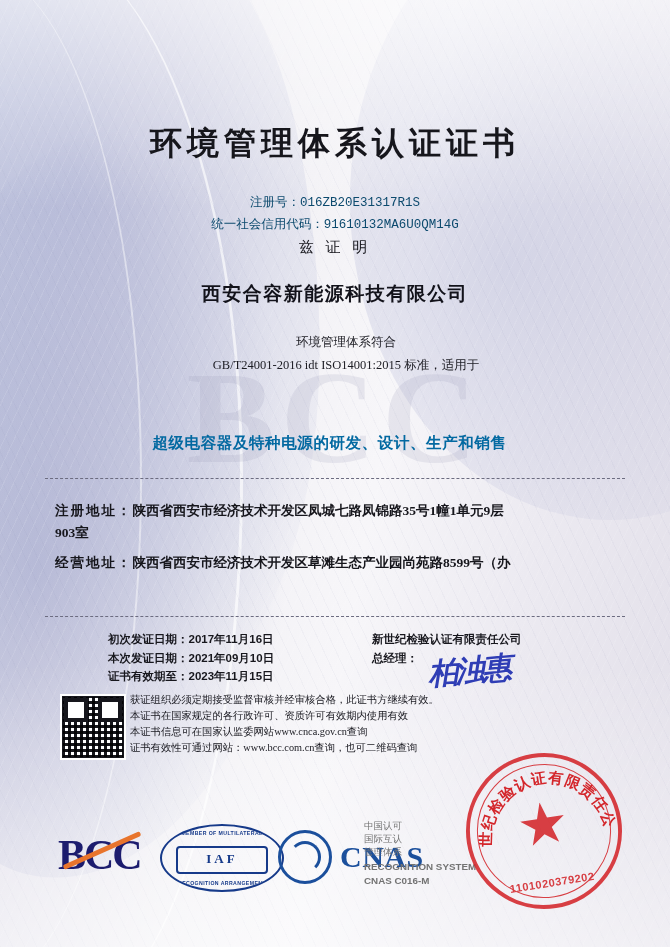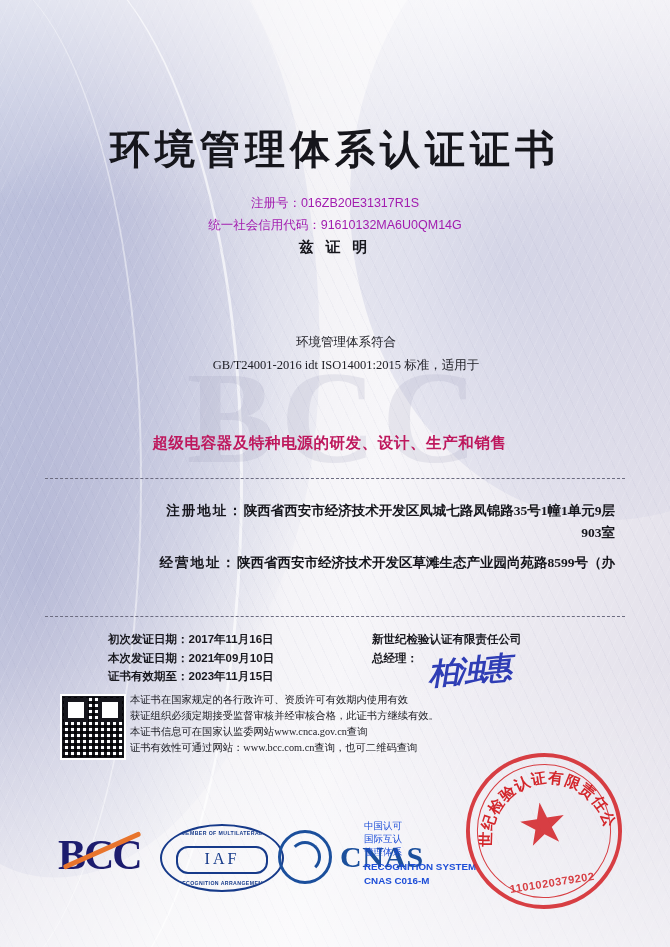--- a/index.html
+++ b/index.html
@@ -106,46 +106,46 @@
     color: #1d1d24;
   }
   .title {
     position: absolute;
     top: 122px;
     left: 0;
     right: 0;
     text-align: center;
     font-family: "Liberation Serif", serif;
     font-weight: bold;
-    font-size: 40px;
+    font-size: 32px;
     letter-spacing: 5px;
     color: #16161c;
   }
   .reg-block {
     position: absolute;
     top: 193px;
     left: 0;
     right: 0;
     text-align: center;
-    font-family: Liberation Sans, sans-serif;
+    font-family: Liberation Mono, monospace;
     font-size: 12.5px;
     line-height: 1.75;
-    color: #a21caf;
+    color: #0c4a6e;
   }
   .reg-block .ln { white-space: nowrap; }
   .hereby {
     position: absolute;
     top: 238px;
     left: 0;
     right: 0;
     text-align: center;
     font-family: "Liberation Serif", serif;
     font-size: 15px;
     letter-spacing: 4px;
-    font-weight: bold;
+    font-weight: normal;
     color: #16161c;
   }
   .company {
     position: absolute;
     top: 281px;
     left: 0;
     right: 0;
     text-align: center;
     font-family: "Liberation Serif", serif;
     font-size: 19px;
@@ -168,41 +168,41 @@
   .scope {
     position: absolute;
     top: 433px;
     left: 0;
     right: 11px;
     text-align: center;
     font-family: "Liberation Serif", serif;
     font-size: 15.5px;
     font-weight: bold;
     letter-spacing: 0.6px;
-    color: #be185d;
+    color: #0369a1;
   }
   .divider {
     position: absolute;
     left: 45px;
     right: 45px;
     border-top: 1px dashed #6c6c80;
     height: 0;
   }
   #div-top { top: 478px; }
   #div-bottom { top: 616px; }
   .addr-block {
     position: absolute;
     top: 500px;
     left: 55px;
     right: 55px;
     font-family: "Liberation Serif", serif;
     font-size: 13.5px;
     line-height: 1.65;
     color: #16161c;
-    text-align: right;
+    text-align: left;
   }
   .addr-row { margin-bottom: 7px; }
   .addr-label { font-weight: bold; letter-spacing: 2px; }
   .addr-val { font-weight: bold; }
   
   .dates {
     position: absolute;
     top: 630px;
     left: 108px;
     font-family: Liberation Sans, sans-serif;
@@ -318,24 +318,24 @@
     font-size: 5.2px;
     letter-spacing: 0.4px;
     font-weight: bold;
     font-family: "Liberation Sans", sans-serif;
   }
   .logo-iaf .mark {
     position: absolute;
     left: 14px; right: 14px; top: 20px;
     height: 24px;
     border: 2px solid #163a8a;
-    border-radius: 12px;
-    font-family: "Liberation Serif", serif;
-    font-weight: normal;
-    font-size: 16px;
+    border-radius: 4px;
+    font-family: "Liberation Serif", serif;
+    font-weight: bold;
+    font-size: 13px;
     line-height: 22px;
     letter-spacing: 3px;
   }
   .logo-cnas {
     position: absolute;
     left: 278px;
     top: 18px;
     display: flex;
     align-items: center;
     gap: 8px;
@@ -361,21 +361,21 @@
     font-weight: bold;
     font-size: 30px;
     color: #1b4f9c;
     letter-spacing: 0.5px;
   }
   .cnas-text {
     position: absolute;
     left: 364px;
     top: 820px;
     font-family: "Liberation Sans", sans-serif;
-    color: #1d4ed8;
+    color: #737373;
     line-height: 1.35;
   }
   .cnas-text .cn { font-family: "Liberation Serif", serif; font-size: 9.5px; }
   .cnas-text .en { font-size: 9.8px; font-weight: bold; margin-top: 2px; }
   .cnas-text .code { font-size: 9.8px; font-weight: bold; }
   
   .seal {
     position: absolute;
     right: 48px;
     bottom: 38px;
@@ -450,20 +450,21 @@
       <div class="ln">
         <span>注册号：</span><span>016ZB20E31317R1S</span>
       </div>
       <div class="ln">
         <span>统一社会信用代码：</span><span>91610132MA6U0QM14G</span>
       </div>
     </div>
 
     <div class="hereby">兹 证 明</div>
 
+    <div class="company">西安合容新能源科技有限公司</div>
 
     <div class="std-block">
       <div>环境管理体系符合</div>
       <div>GB/T24001-2016 idt ISO14001:2015 标准，适用于</div>
     </div>
 
     <div class="scope">超级电容器及特种电源的研发、设计、生产和销售</div>
 
     <div class="divider" id="div-top"></div>
 
@@ -494,22 +495,22 @@
     <div class="issuer">
       <div>新世纪检验认证有限责任公司</div>
       <div>总经理：</div>
     </div>
 
     <div class="signature">柏浊惠</div>
 
     <div class="qr"></div>
 
     <div class="notes">
+      <div>获证组织必须定期接受监督审核并经审核合格，此证书方继续有效。</div>
       <div>本证书在国家规定的各行政许可、资质许可有效期内使用有效</div>
-      <div>获证组织必须定期接受监督审核并经审核合格，此证书方继续有效。</div>
       <div>本证书信息可在国家认监委网站www.cnca.gov.cn查询</div>
       <div>证书有效性可通过网站：www.bcc.com.cn查询，也可二维码查询</div>
     </div>
 
     <div class="logos">
       <div class="logo-bcc">
         <span>BCC</span>
         <span class="slash"></span>
       </div>
 

